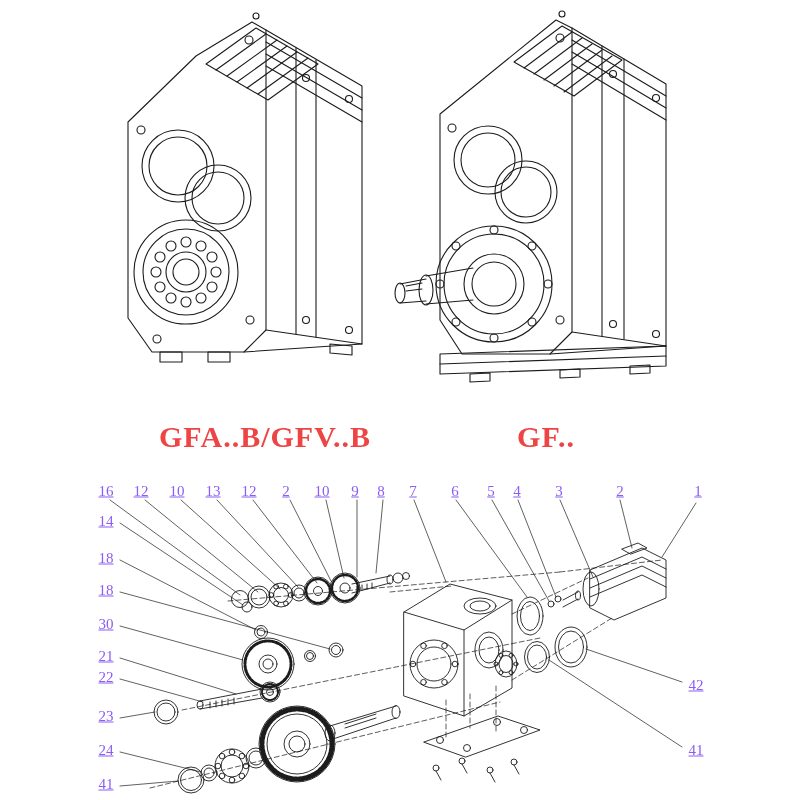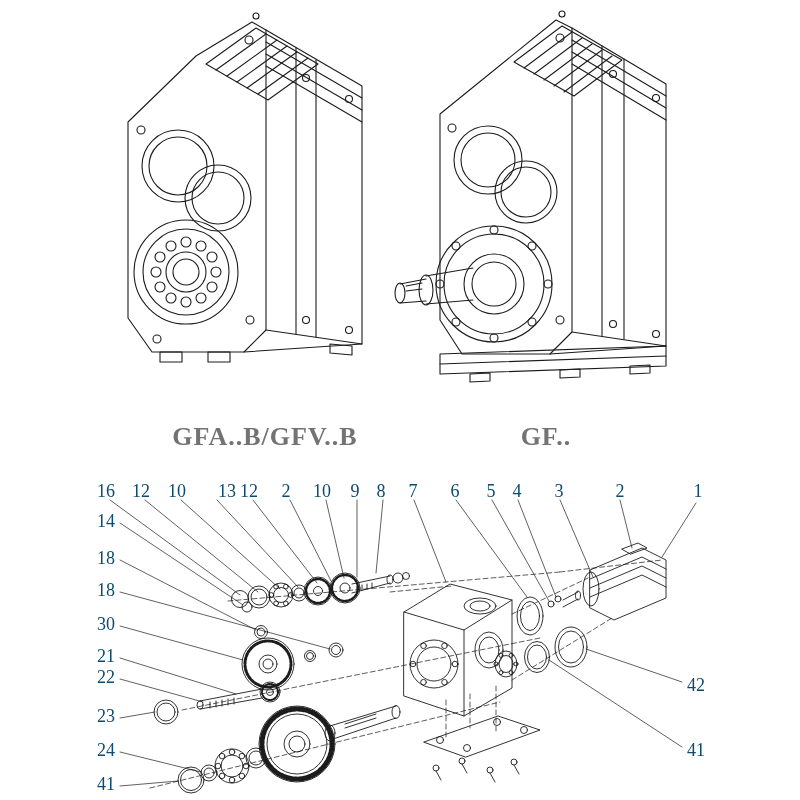--- a/index.html
+++ b/index.html
@@ -3,26 +3,26 @@
 <meta charset="utf-8">
 <style>
   html,body{margin:0;padding:0;background:#fff;}
   .page{
     position:relative;width:800px;height:800px;background:#ffffff;
     font-family:"Liberation Serif",serif;overflow:hidden;
   }
   .page svg{position:absolute;left:0;top:0;}
   .model-label{
     position:absolute;transform:translate(-50%,-50%);
-    font-weight:700;font-size:26px;letter-spacing:1px;color:#737373;
+    font-weight:700;font-size:30px;letter-spacing:1px;color:#ef4444;
     white-space:nowrap;
   }
   .callout{
     position:absolute;transform:translate(-50%,-50%);
-    font-size:18px;color:#0c4a6e;line-height:1;white-space:nowrap;
+    font-size:15px;color:#8b5cf6;line-height:1;white-space:nowrap;text-decoration:underline;
   }
 </style>
 </head>
 <body>
 
 <div class="page">
 
   <svg width="800" height="800" viewBox="0 0 800 800">
 
     <g fill="none" stroke="#1c1c1c" stroke-width="1.1" stroke-linejoin="round" stroke-linecap="round">
@@ -328,21 +328,21 @@
       </g>
     </g>
   </svg>
 
   <div class="model-label" style="left:265px;top:437px">GFA..B/GFV..B</div>
   <div class="model-label" style="left:546px;top:437px">GF..</div>
 
   <div class="callout" style="left:106px;top:491px">16</div>
   <div class="callout" style="left:141px;top:491px">12</div>
   <div class="callout" style="left:177px;top:491px">10</div>
-  <div class="callout" style="left:227px;top:491px">13</div>
+  <div class="callout" style="left:213px;top:491px">13</div>
   <div class="callout" style="left:249px;top:491px">12</div>
   <div class="callout" style="left:286px;top:491px">2</div>
   <div class="callout" style="left:322px;top:491px">10</div>
   <div class="callout" style="left:355px;top:491px">9</div>
   <div class="callout" style="left:381px;top:491px">8</div>
   <div class="callout" style="left:413px;top:491px">7</div>
   <div class="callout" style="left:455px;top:491px">6</div>
   <div class="callout" style="left:491px;top:491px">5</div>
   <div class="callout" style="left:517px;top:491px">4</div>
   <div class="callout" style="left:559px;top:491px">3</div>

